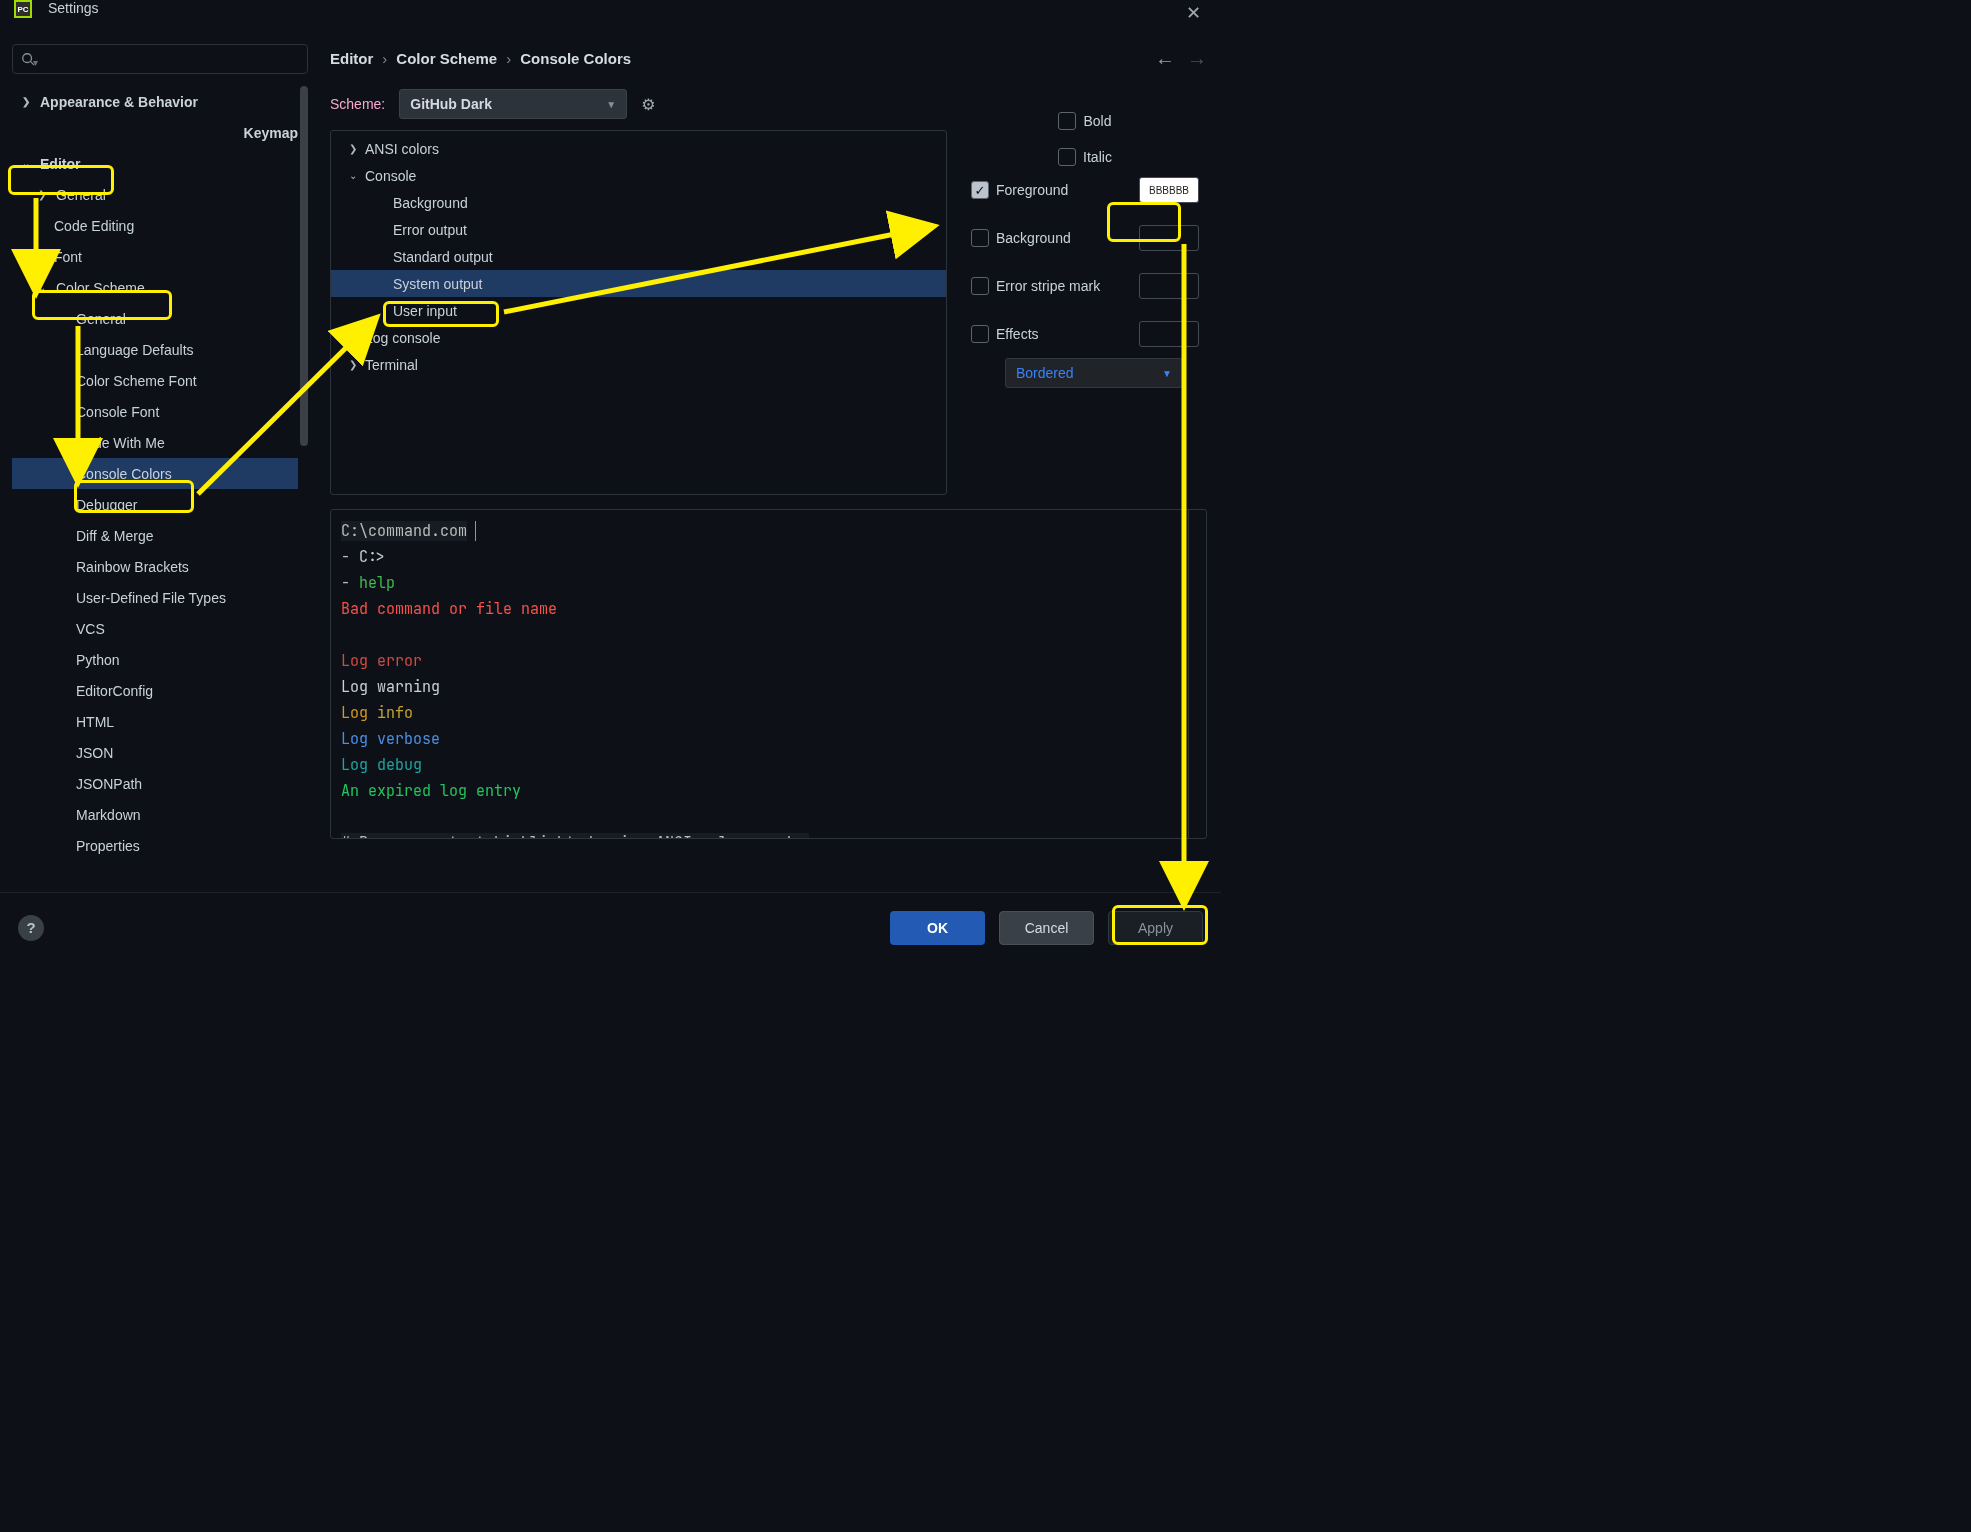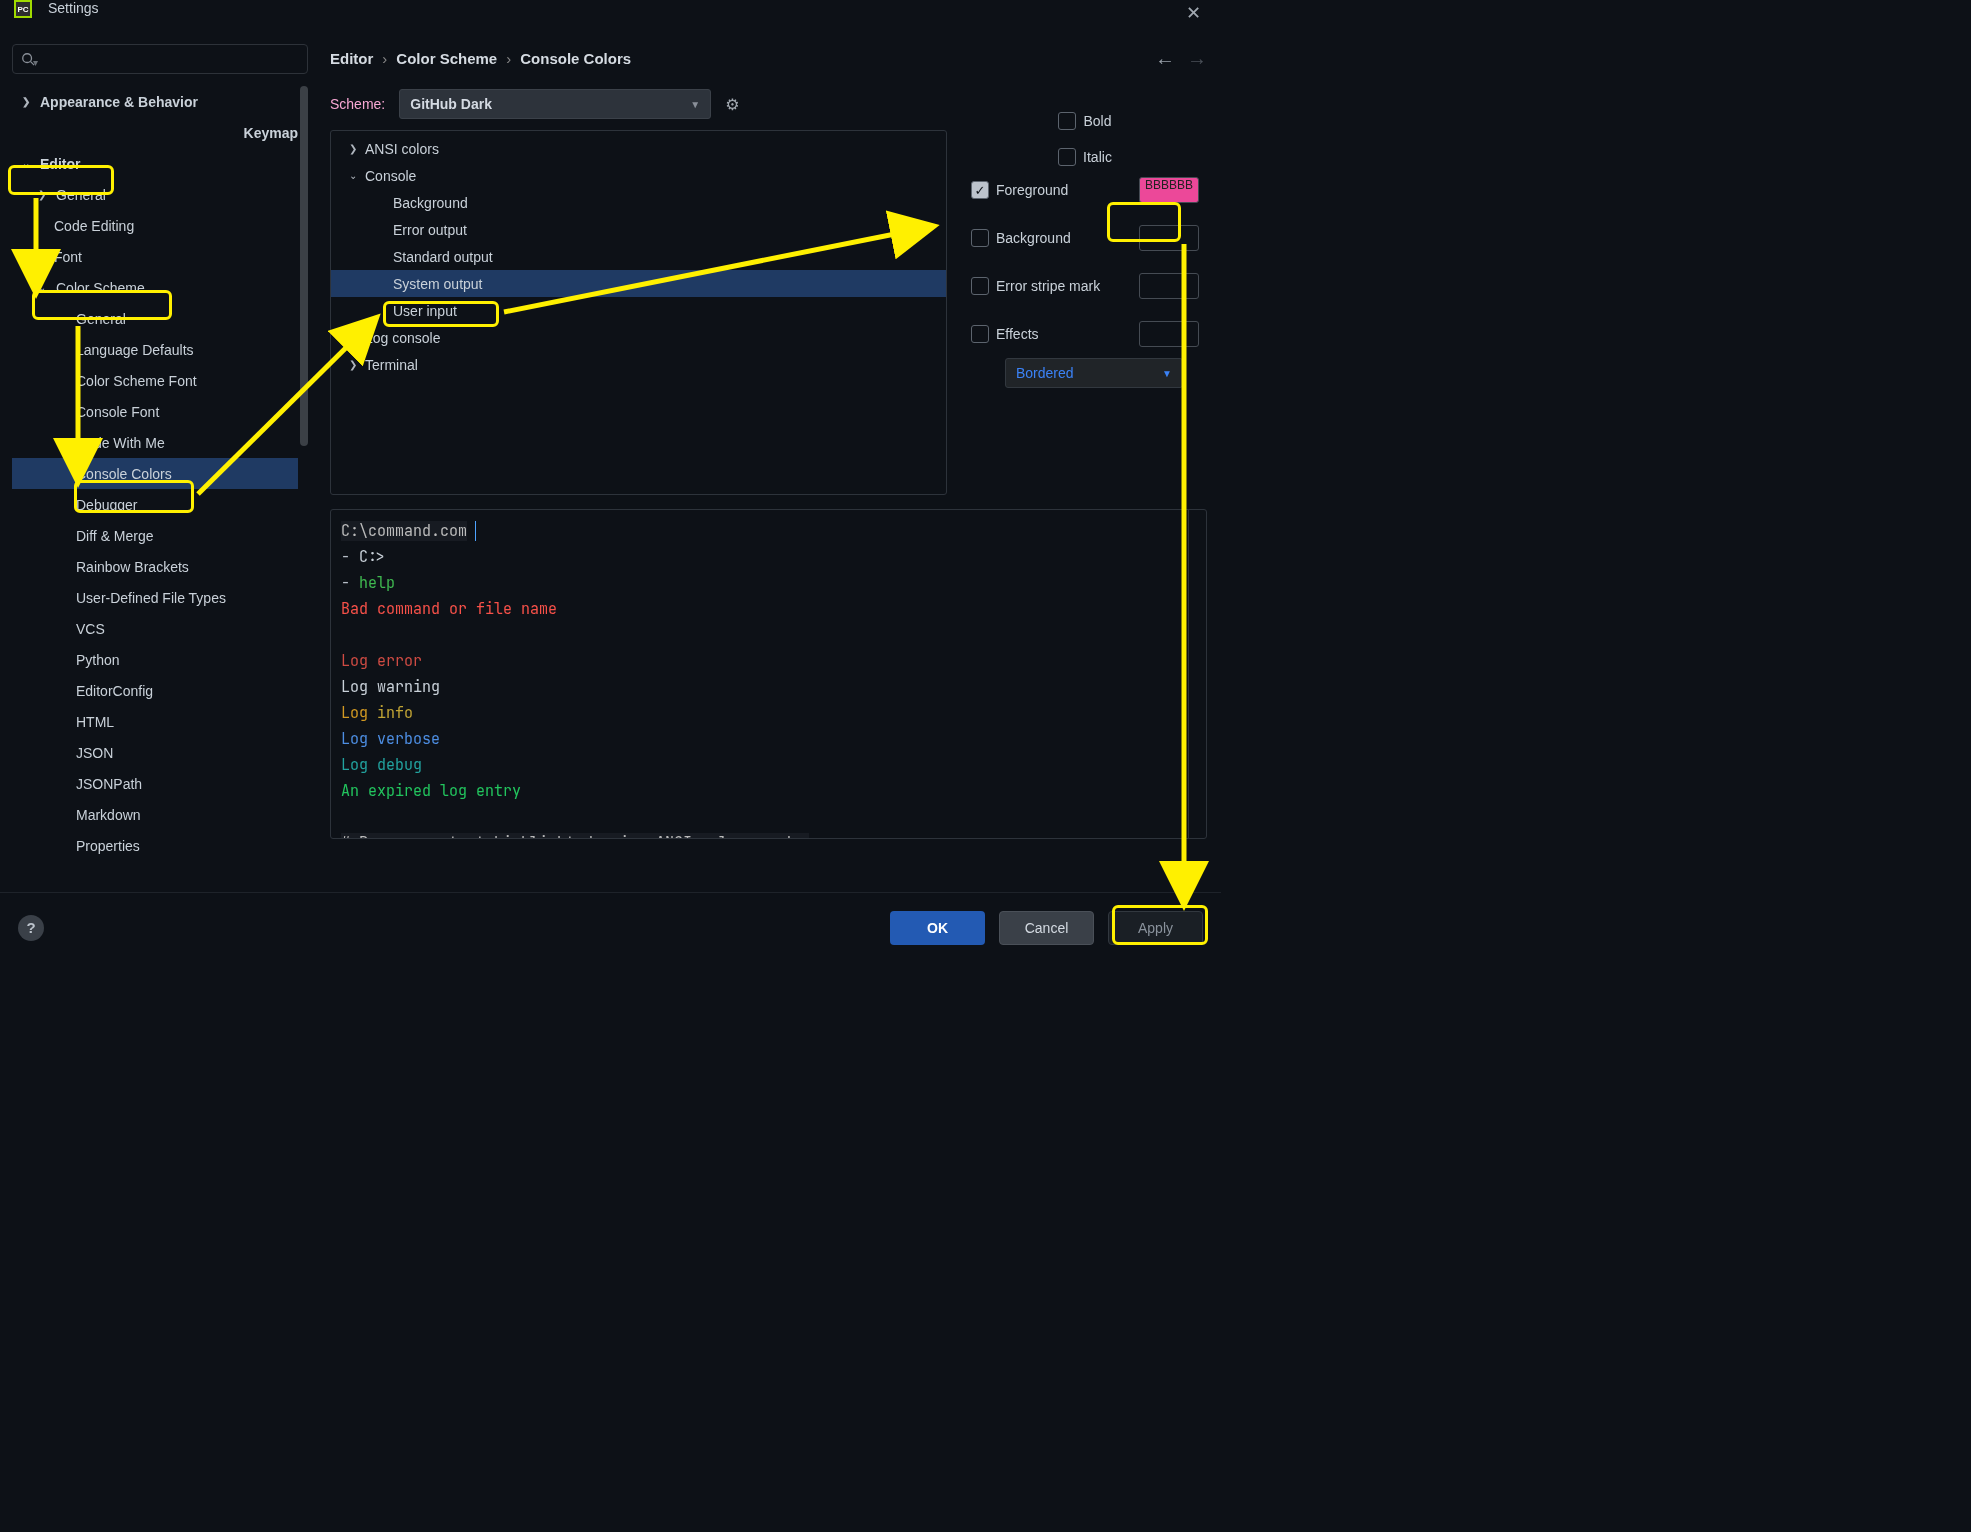--- a/index.html
+++ b/index.html
@@ -112,21 +112,21 @@
   .arrowbtn { color:#9aa2ab; font-size:20px; cursor:pointer; }
   .arrowbtn.dis { color:#4a5058;}
 
   .schemerow {
     display: flex; align-items: center;
     gap: 14px;
     height: 52px;
   }
   .schemerow label { font-size:14px; color:#f9a8d4; }
   .combo {
-    width: 312px; height: 30px;
+    width: 228px; height: 30px;
     background: #2d333b;
     border: 1px solid #3b4149;
     border-radius: 3px;
     display: flex; align-items: center;
     padding: 0 10px;
     font-size: 14px; font-weight: 600;
     color: #d4dae2;
   }
   .combo .caret { margin-left:auto; color:#8a9099; font-size:10px;}
   .gearbtn { color:#a0a7af; font-size:16px; cursor:pointer;}
@@ -161,21 +161,21 @@
     display:flex; align-items:center; justify-content:center;
     color:#0d1117; font-size:13px;
   }
   .box.on { background:#bcc3cc; }
   .proprow { display:flex; align-items:center; height:48px; font-size:14px;}
   .proprow .swatch {
     margin-left:auto;
     width:60px; height:26px;
     border:1px solid #454b53; border-radius:3px;
   }
-  .swatch.fore { background:#ec4899; display:flex;align-items:flex-start;justify-content:center; color:#111;font-size:12px;}
+  .swatch.fore { background:#ffffff; display:flex;align-items:center;justify-content:center; color:#111;font-size:10px;}
   .effcombo {
     width: 178px; height:30px;
     background:#202428;
     border:1px solid #32383f; border-radius:3px;
     display:flex; align-items:center;
     padding:0 10px; font-size:14px;
     color:#3b82f6;
     margin-left: 34px;
   }
   .effcombo .caret{margin-left:auto;font-size:10px;}

